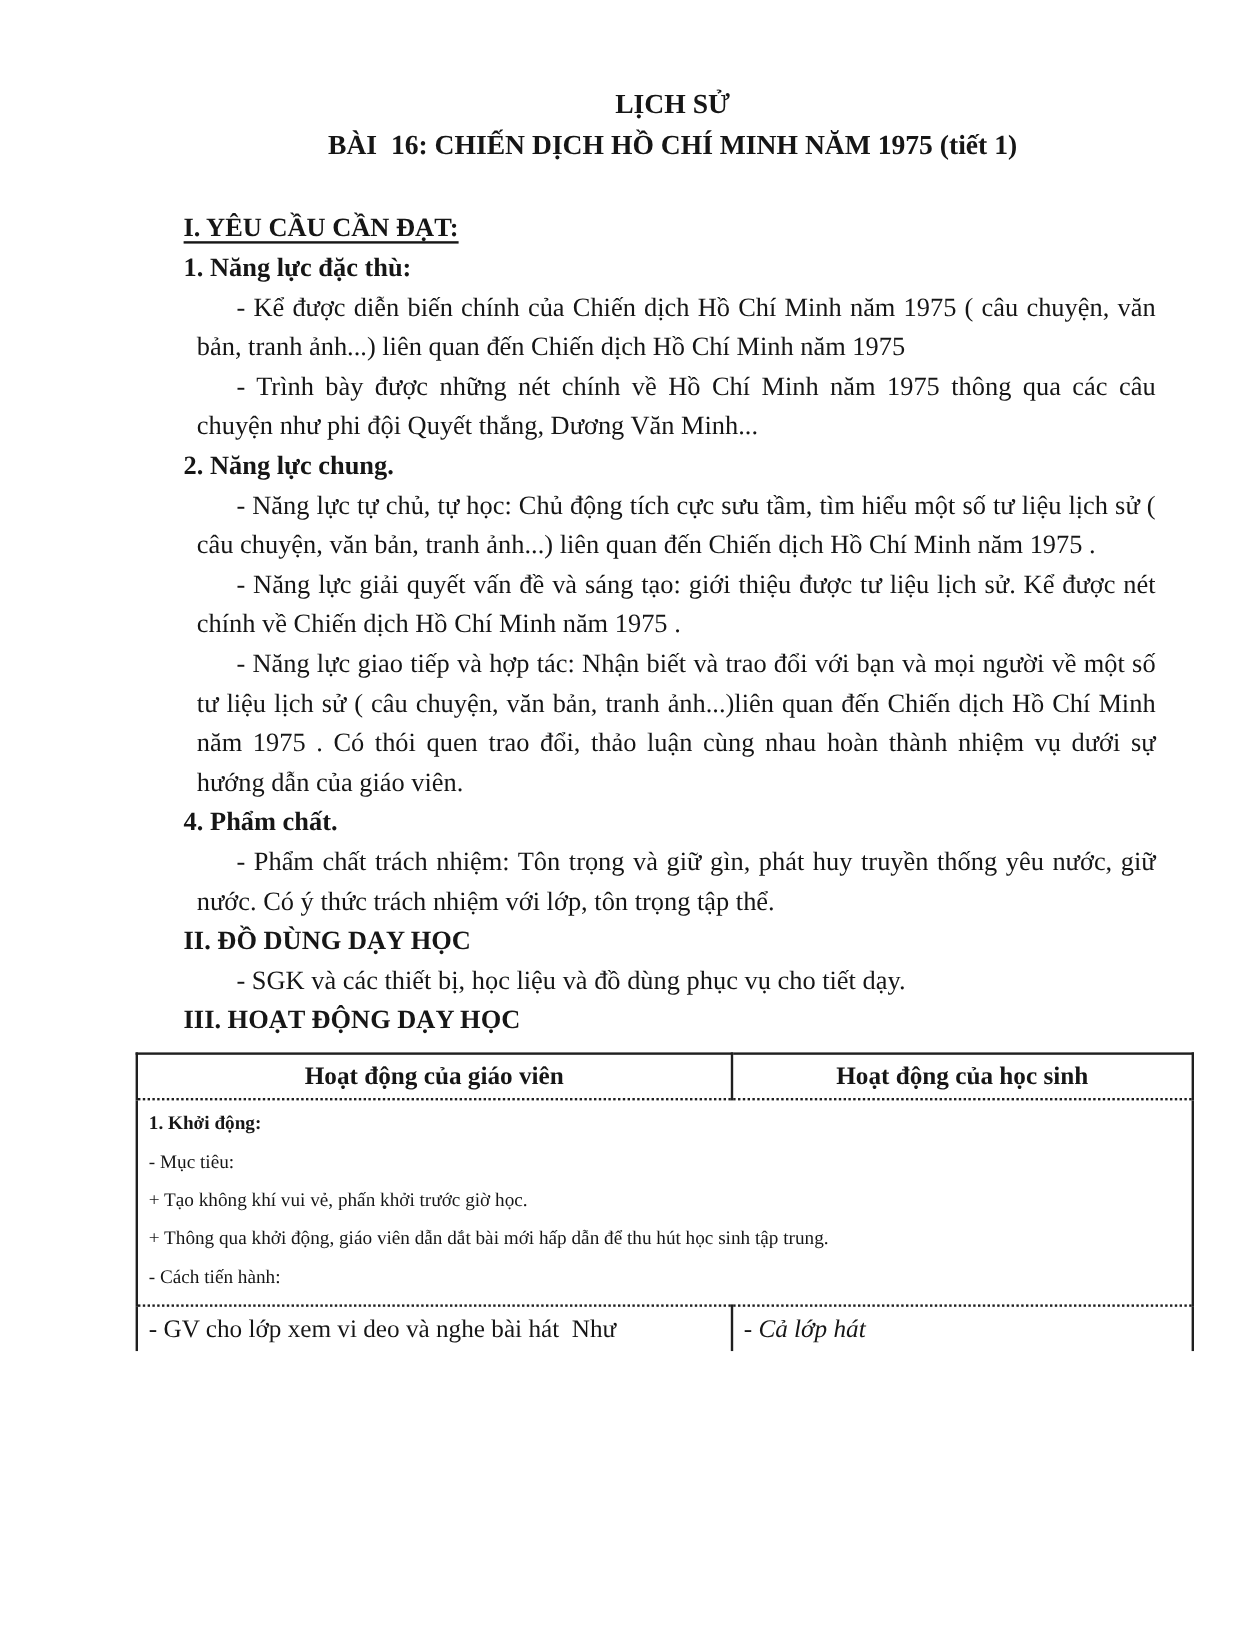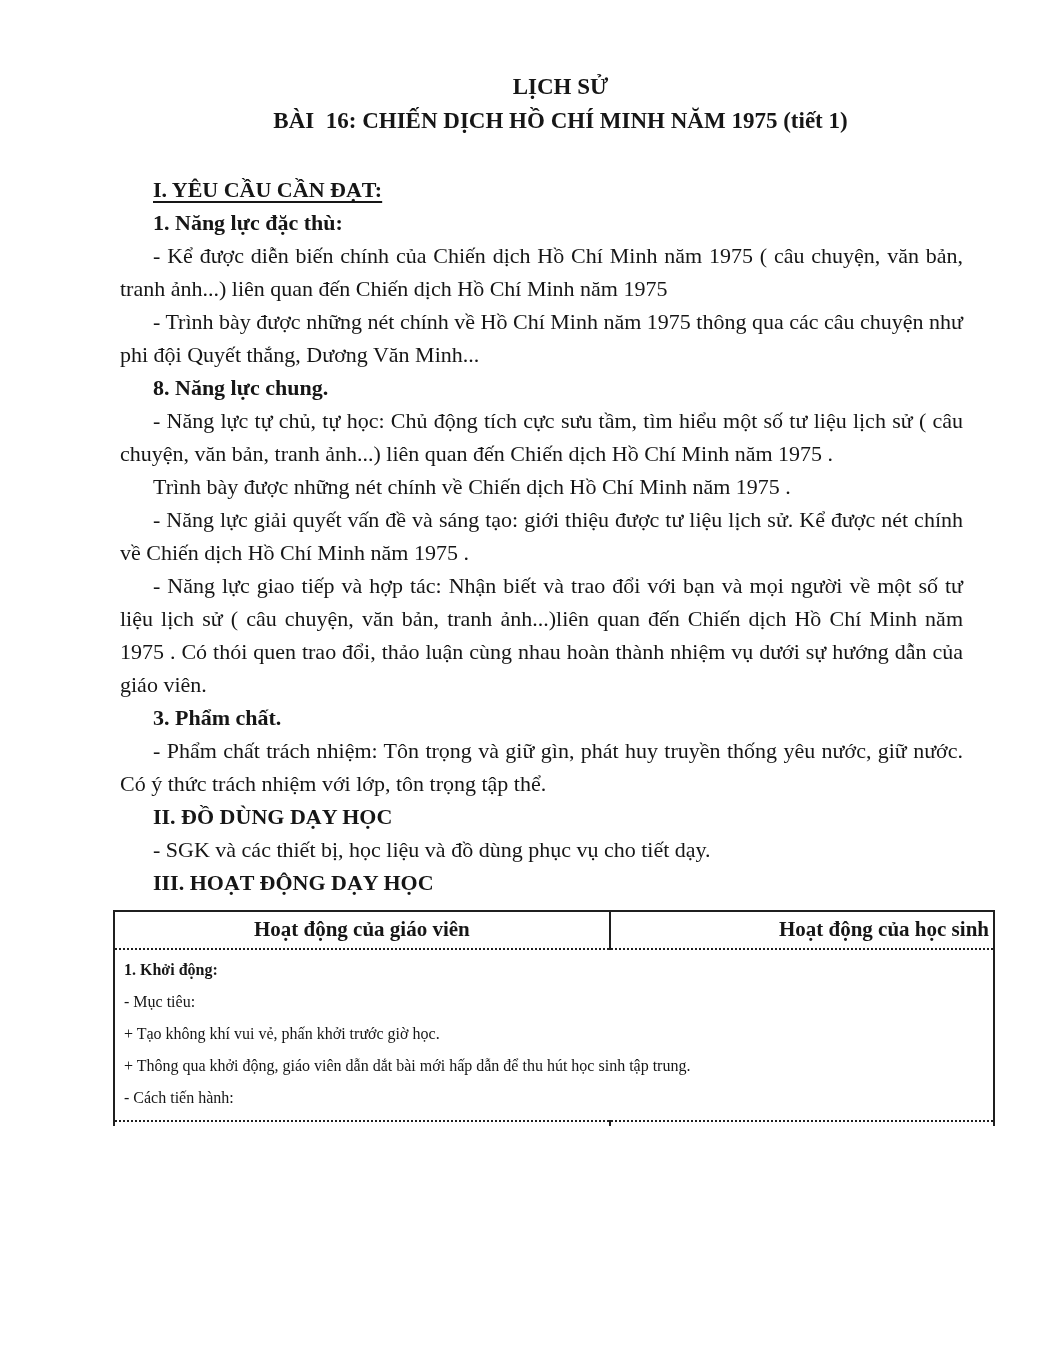--- a/index.html
+++ b/index.html
@@ -34,20 +34,21 @@
   }
   .blocks { margin-top: 26px; }
   .blk {
     margin: 0;
     font-size: 22px;
     line-height: 33px;
   }
   .para {
     text-align: justify;
     text-indent: 33px;
+    margin-left: 44px;
   }
   .subheading {
     font-weight: bold;
     text-indent: 33px;
   }
   .heading-underline {
     font-weight: bold;
     text-indent: 33px;
     text-decoration: underline;
     text-decoration-thickness: 2px;
@@ -73,21 +74,20 @@
     border-top: 2px solid var(--line, #1f1f1f);
     border-bottom: 2px dotted var(--line, #1f1f1f);
   }
   th.col-teacher {
     width: 55.2%;
     border-left: 2px solid var(--line, #1f1f1f);
     border-right: 2px solid var(--line, #1f1f1f);
   }
   th.col-student {
     border-right: 2px solid var(--line, #1f1f1f);
-    text-align: right;
   }
   td.merged-cell {
     padding: 4px 9px 6px 9px;
     border-left: 2px solid var(--line, #1f1f1f);
     border-right: 2px solid var(--line, #1f1f1f);
     border-bottom: 2px dotted var(--line, #1f1f1f);
   }
   td.merged-cell .blk {
     font-size: 16px;
     line-height: 32px;
@@ -120,26 +120,25 @@
     <div class="titles">
       <div class="doc-title">LỊCH SỬ</div>
       <div class="doc-title">BÀI  16: CHIẾN DỊCH HỒ CHÍ MINH NĂM 1975 (tiết 1)</div>
     </div>
 
     <div class="blocks">
         <div class="blk heading-underline">I. YÊU CẦU CẦN ĐẠT:</div>
         <div class="blk subheading">1. Năng lực đặc thù:</div>
         <div class="blk para">- Kể được diễn biến chính của Chiến dịch Hồ Chí Minh năm 1975 ( câu chuyện, văn bản, tranh ảnh...) liên quan đến Chiến dịch Hồ Chí Minh năm 1975</div>
         <div class="blk para">- Trình bày được những nét chính về Hồ Chí Minh năm 1975 thông qua các câu chuyện như phi đội Quyết thắng, Dương Văn Minh...</div>
-        <div class="blk subheading">8. Năng lực chung.</div>
+        <div class="blk subheading">2. Năng lực chung.</div>
         <div class="blk para">- Năng lực tự chủ, tự học: Chủ động tích cực sưu tầm, tìm hiểu một số tư liệu lịch sử ( câu chuyện, văn bản, tranh ảnh...) liên quan đến Chiến dịch Hồ Chí Minh năm 1975 .</div>
-        <div class="blk para">Trình bày được những nét chính về Chiến dịch Hồ Chí Minh năm 1975 .</div>
         <div class="blk para">- Năng lực giải quyết vấn đề và sáng tạo: giới thiệu được tư liệu lịch sử. Kể được nét chính về Chiến dịch Hồ Chí Minh năm 1975 .</div>
         <div class="blk para">- Năng lực giao tiếp và hợp tác: Nhận biết và trao đổi với bạn và mọi người về một số tư liệu lịch sử ( câu chuyện, văn bản, tranh ảnh...)liên quan đến Chiến dịch Hồ Chí Minh năm 1975 . Có thói quen trao đổi, thảo luận cùng nhau hoàn thành nhiệm vụ dưới sự hướng dẫn của giáo viên.</div>
-        <div class="blk subheading">3. Phẩm chất.</div>
+        <div class="blk subheading">4. Phẩm chất.</div>
         <div class="blk para">- Phẩm chất trách nhiệm: Tôn trọng và giữ gìn, phát huy truyền thống yêu nước, giữ nước. Có ý thức trách nhiệm với lớp, tôn trọng tập thể.</div>
         <div class="blk subheading">II. ĐỒ DÙNG DẠY HỌC</div>
         <div class="blk para">- SGK và các thiết bị, học liệu và đồ dùng phục vụ cho tiết dạy.</div>
         <div class="blk subheading">III. HOẠT ĐỘNG DẠY HỌC</div>
       </div>
 
     <table class="lesson-table">
       <thead>
         <tr>
           <th class="col-teacher">Hoạt động của giáo viên</th>

